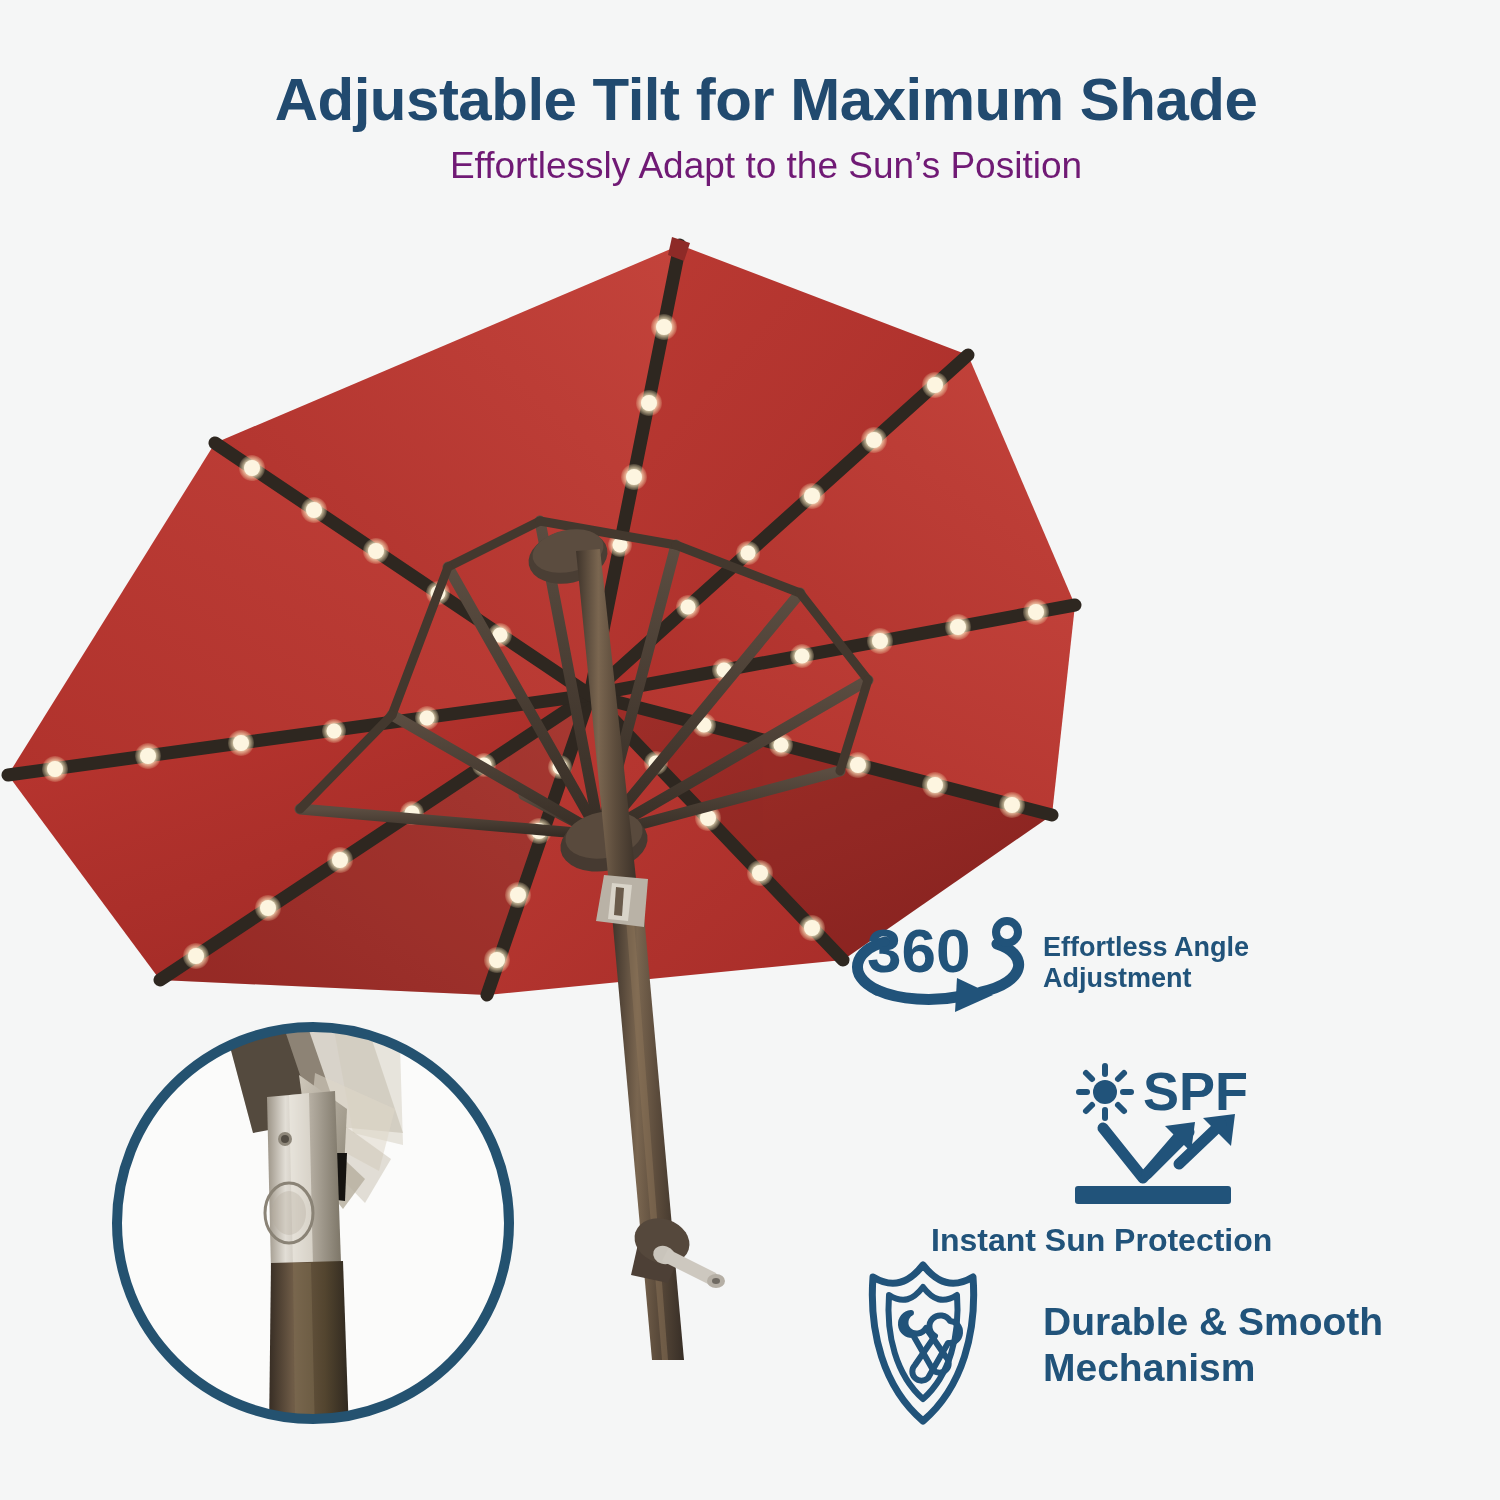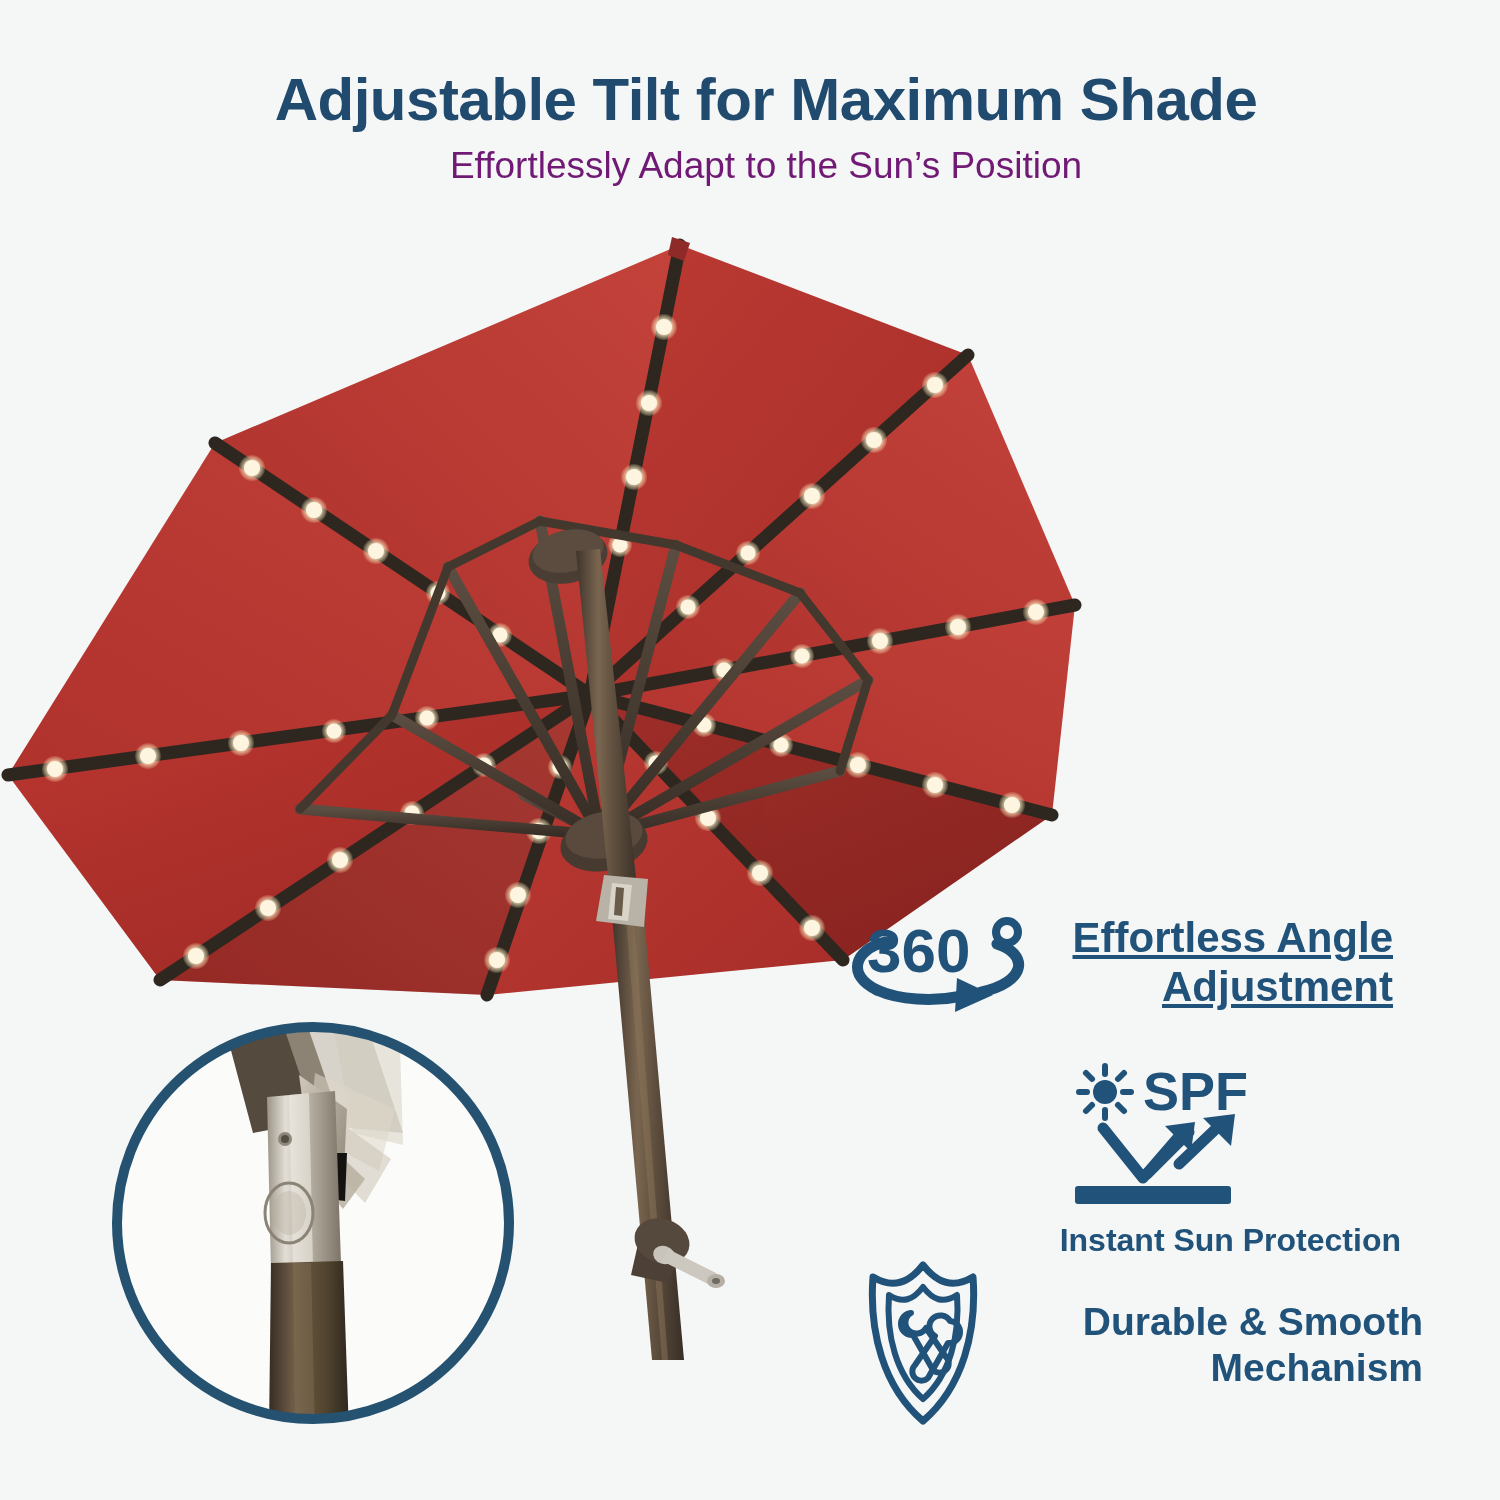--- a/index.html
+++ b/index.html
@@ -35,36 +35,36 @@
   .inset{
     position:absolute;left:103px;top:1013px;width:420px;height:420px;
   }
   .inset svg{display:block;}
 
   
   .features{
     position:absolute;left:845px;top:888px;width:640px;
   }
   .feature-row{
-    display:flex;align-items:center;margin-bottom:24px;text-align:right;
+    display:flex;align-items:center;margin-bottom:24px;
   }
   .feature-row.r1{height:150px;}
   .feature-row.r2{height:172px;margin-bottom:18px;flex-direction:column;}
   .feature-row.r3{height:185px;margin-bottom:0;}
   .feat-icon{
     flex:0 0 auto;display:flex;align-items:center;justify-content:center;
   }
   .r1 .feat-icon{width:196px;height:120px;}
   .r2 .feat-icon{width:196px;height:160px;}
   .r3 .feat-icon{width:196px;height:175px;}
   .feat-label{
     color:#21537a;font-weight:bold;line-height:1.16;
     padding-left:2px;
   }
-  .r1 .feat-label{font-size:42px;width:350px;text-decoration:underline;}
+  .r1 .feat-label{font-size:27px;width:350px;}
   .r2 .feat-label{font-size:32px;width:470px;white-space:nowrap;}
   .r3 .feat-label{font-size:39px;width:380px;}
 </style>
 </head>
 <body>
 
 <div class="stage">
 
   <div class="header">
     <h1 class="title">Adjustable Tilt for Maximum Shade</h1>

